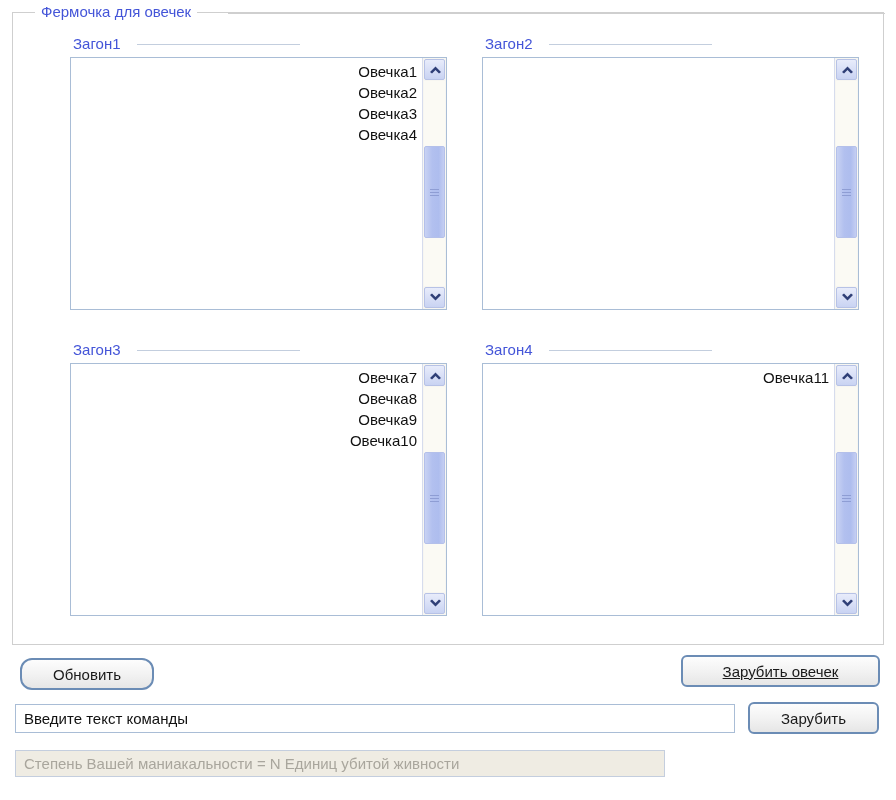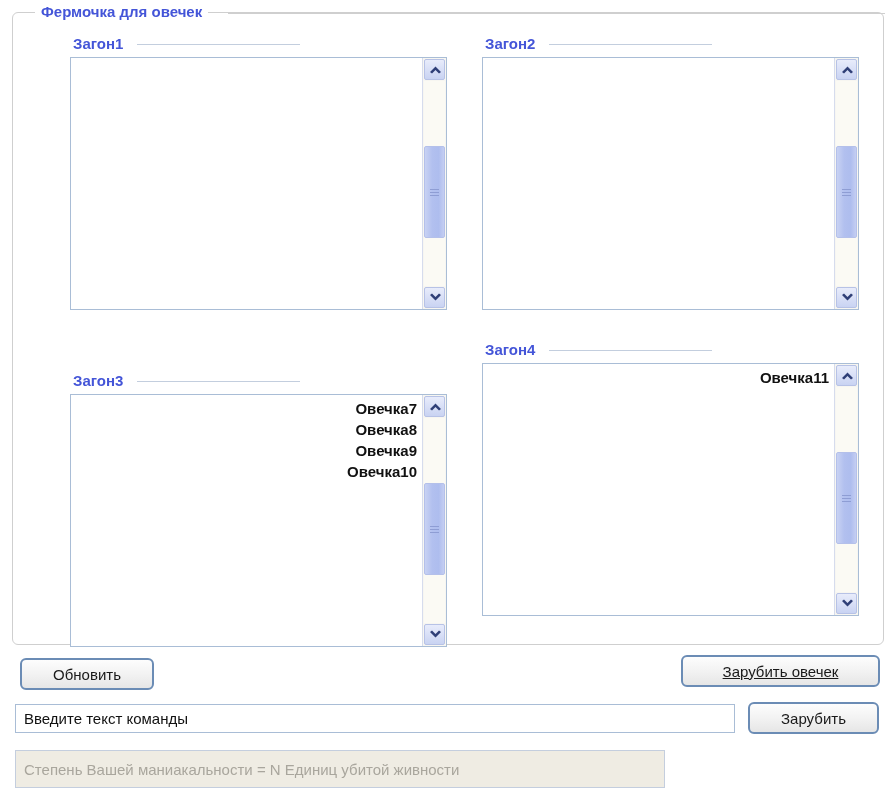--- a/index.html
+++ b/index.html
@@ -18,24 +18,23 @@
   }
 
   
   .farm-frame {
     position: absolute;
     left: 12px;
     top: 12px;
     width: 872px;
     height: 633px;
     border: 1px solid #cfcfcf;
-    border-radius: 6px;
+    border-radius: 0;
     box-sizing: border-box;
     background: transparent;
-    font-weight: bold;
   }
   .farm-legend {
     position: absolute;
     left: 22px;
     top: -9px;
     background: #ffffff;
     padding: 0 6px;
     color: #4455d8;
     font-size: 15px;
     line-height: 16px;
@@ -51,21 +50,21 @@
   }
 
   
   .pen {
     position: absolute;
     width: 388px;
     height: 288px;
   }
   .pen-p1 { left: 46px;  top: 22px;  }
   .pen-p2 { left: 458px; top: 22px;  }
-  .pen-p3 { left: 46px;  top: 328px; margin-top: 31px; }
+  .pen-p3 { left: 46px;  top: 328px; }
   .pen-p4 { left: 458px; top: 328px; }
 
   .pen-title {
     position: absolute;
     left: 14px;
     top: 0px;
     color: #4455d8;
     font-size: 15px;
     line-height: 18px;
     white-space: nowrap;
@@ -175,21 +174,21 @@
     font-family: "Liberation Sans", "DejaVu Sans", sans-serif;
     text-align: center;
     line-height: 1;
     cursor: pointer;
     padding: 0;
     display: flex;
     align-items: center;
     justify-content: center;
     white-space: nowrap;
   }
-  .btn-refresh { left: 20px;  top: 658px; width: 134px; height: 32px; }
+  .btn-refresh { left: 20px;  top: 658px; width: 134px; height: 32px; border-radius: 12px; }
   .btn-kill    { left: 681px; top: 655px; width: 199px; height: 32px; text-decoration: underline; }
   .btn-exec    { left: 748px; top: 702px; width: 131px; height: 32px; }
 
   
   .cmd-input {
     position: absolute;
     left: 15px;
     top: 704px;
     width: 720px;
     height: 29px;
@@ -199,21 +198,21 @@
     color: #111111;
     font-size: 15px;
     font-family: "Liberation Sans", "DejaVu Sans", sans-serif;
     padding: 0 8px;
   }
   .status-field {
     position: absolute;
     left: 15px;
     top: 750px;
     width: 650px;
-    height: 38px;
+    height: 27px;
     box-sizing: border-box;
     border: 1px solid #c4cede;
     background: #efece3;
     color: #a9a69d;
     font-size: 15px;
     font-family: "Liberation Sans", "DejaVu Sans", sans-serif;
     padding: 0 8px;
     display: flex;
     align-items: center;
     white-space: nowrap;
@@ -223,20 +222,26 @@
 <body>
 
 <div class="farm-frame">
   <div class="farm-legend">Фермочка для овечек</div>
   <div class="farm-legend-rule"></div>
 
   <div class="pen pen-p1">
     <div class="pen-title">Загон1</div>
     <div class="pen-rule"></div>
     <div class="listbox">
+      <div class="listbox-items">
+        <div class="list-item">Овечка1</div>
+        <div class="list-item">Овечка2</div>
+        <div class="list-item">Овечка3</div>
+        <div class="list-item">Овечка4</div>
+      </div>
       <div class="vscroll">
         <div class="sb-btn sb-up">
           <svg width="15" height="11" viewBox="0 0 15 11">
             <path d="M2 8 L7.5 2.5 L13 8 L11 9.6 L7.5 6 L4 9.6 Z" fill="#2f3f77"></path>
           </svg>
         </div>
         <div class="sb-track"></div>
         <div class="sb-thumb">
           <div class="sb-grip">
               <i></i>

